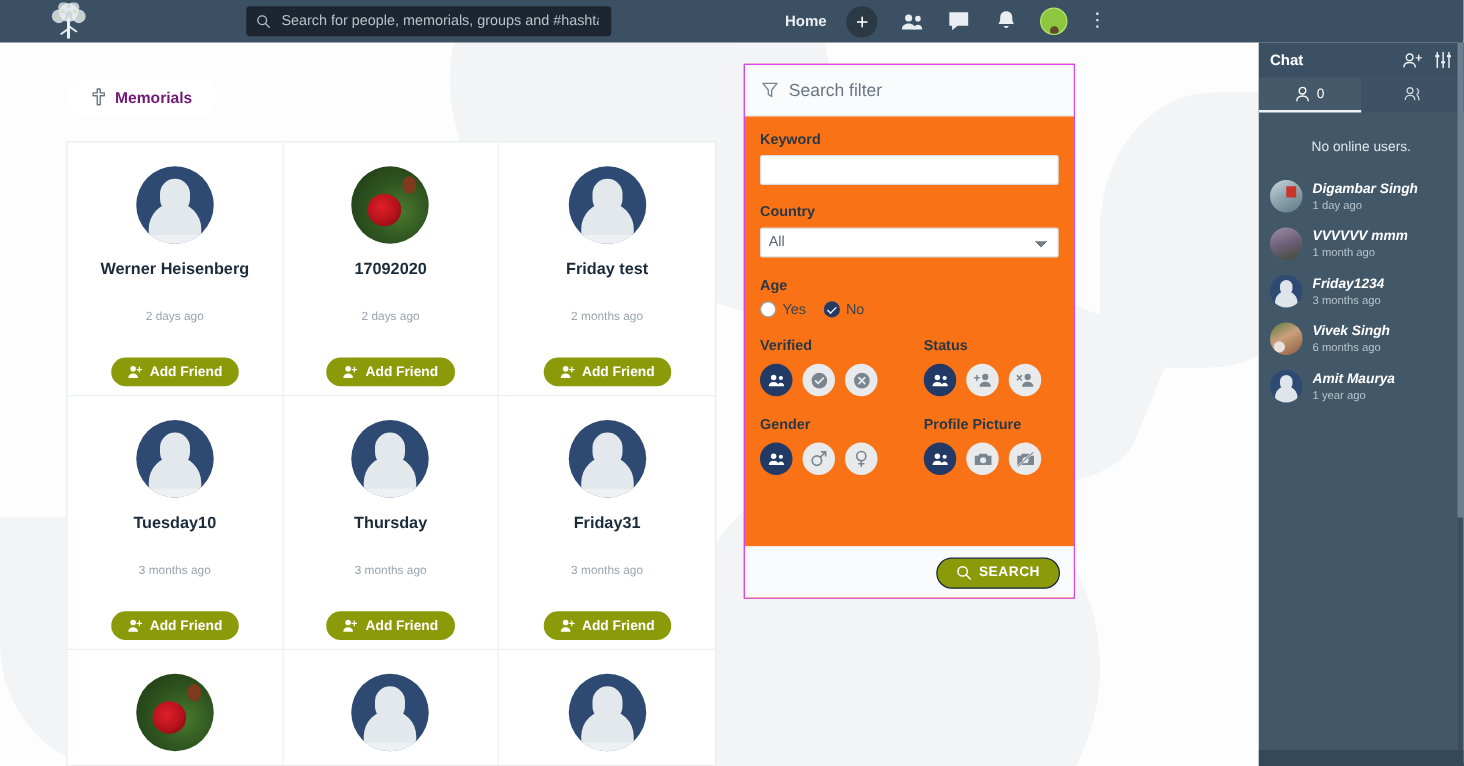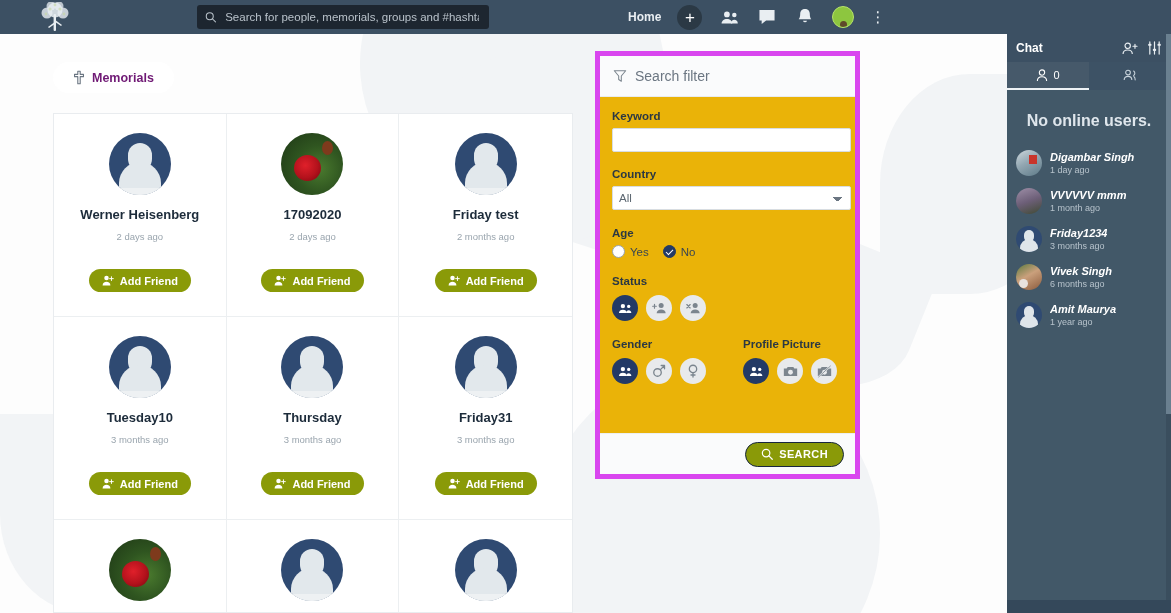--- a/index.html
+++ b/index.html
@@ -107,32 +107,32 @@
     content:""; position:absolute; left:13px; top:22px; width:27px; height:26px;
     border-radius:50%;
     background:radial-gradient(circle at 42% 40%, #e0202a 0%, #b4121c 55%, #76060d 100%);
   }
   .av.rose::after {
     content:""; position:absolute; right:10px; top:8px; width:11px; height:14px;
     border-radius:50% 50% 50% 50%;
     background:#7e3a1c;
   }
   .uname { margin-top:12px; font-size:13px; font-weight:bold; color:#1c2b3a; }
-  .utime { margin-top:9px; font-size:9.5px; color:#9aa5ae; }
+  .utime { margin-top:26px; font-size:9.5px; color:#9aa5ae; }
   .addfriend {
     margin:27px auto 0; height:23px; width:auto; display:inline-flex;
     align-items:center; justify-content:center; gap:6px;
     background:#8a9a08; color:#fff; border-radius:12px;
     padding:0 13px; font-size:11px; font-weight:bold;
   }
 
   
   #filter {
     position:absolute; left:595px; top:51px; width:265px; height:428px;
-    background:#eab308; border:5px solid #d946ef; z-index:6;
+    background:#f97316; border:1px solid #d946ef; z-index:6;
   }
   #filter-head {
     height:41px; background:#fafbfc; border-bottom:1px solid #e9ecef;
     display:flex; align-items:center; gap:8px; padding-left:13px;
     font-size:14px; color:#6b7682;
   }
   #filter-body { padding:13px 12px 0; }
   .flabel { font-size:11.5px; font-weight:bold; color:#2b3843; margin-bottom:6px; }
   .finput {
     width:239px; height:24px; border:1px solid #d8dde1; border-radius:2px;
@@ -194,21 +194,21 @@
   }
   #chat-head .t { color:#fff; font-size:12px; font-weight:bold; }
   #chat-head .acts { display:flex; gap:9px; align-items:center; }
   #chat-tabs { display:flex; height:28px; background:#3d5265; }
   .ctab {
     flex:1; display:flex; align-items:center; justify-content:center; gap:5px;
     color:#c9d4dc; font-size:11px;
     border-bottom:2px solid transparent;
   }
   .ctab.act { background:#46596a; color:#fff; border-bottom-color:#eef2f5; }
-  #chat-empty { text-align:center; color:#dfe6ec; font-size:16px; padding:22px 0 14px;font-weight:bold; }
+  #chat-empty { text-align:center; color:#dfe6ec; font-size:11px; padding:22px 0 14px; }
   .crow { display:flex; align-items:center; gap:8px; padding:6px 9px; }
   .cav { width:26px; height:26px; border-radius:50%; overflow:hidden; position:relative; background:#2f4a72; flex:0 0 26px; }
   .cav .silho { position:absolute; left:50%; bottom:-1px; transform:translateX(-50%); width:18px; height:14px; background:#dfe5ea; border-radius:9px 9px 0 0; }
   .cav .head { position:absolute; left:50%; top:4px; transform:translateX(-50%); width:10px; height:12px; background:#dfe5ea; border-radius:5px; }
   .cav.p1 { background:linear-gradient(150deg,#cfd9de 0%,#93a7b2 45%,#5d7a88 100%); }
   .cav.p1::after { content:""; position:absolute; left:13px; top:5px; width:8px; height:9px; background:#c9352b; }
   .cav.p2 { background:linear-gradient(160deg,#9e8fa8 0%,#6d5f78 50%,#3f4a33 100%); }
   .cav.p4 { background:linear-gradient(150deg,#5a7a3e 0%,#caa07c 45%,#8b5a3c 100%); }
   .cav.p4::after { content:""; position:absolute; left:3px; bottom:2px; width:9px; height:9px; border-radius:50%; background:#e8e2de; }
   .cmeta { display:flex; flex-direction:column; gap:2px; min-width:0; }
@@ -455,20 +455,45 @@
 
     <div class="flabel" style="margin-top:17px;">Age</div>
     <div class="radio-row">
       <span class="radio"></span>
       <span>Yes</span>
       <span class="radio on" style="margin-left:9px;"></span>
       <span>No</span>
     </div>
 
     <div style="display:flex;margin-top:17px;">
+      <div style="width:131px;">
+        <div class="flabel">Verified</div>
+        <div class="icogroup" style="margin-top:8px;">
+          <div class="ico sel">
+            <svg width="14" height="11" viewBox="0 0 20 15">
+              <circle cx="7" cy="4" r="3.1" fill="currentColor"></circle>
+                <path d="M1.4 14c0-3.1 2.4-4.8 5.6-4.8s5.6 1.7 5.6 4.8z" fill="currentColor"></path>
+              <circle cx="15.3" cy="4.5" r="2.4" fill="currentColor"></circle>
+                <path d="M11.6 14c0-2.6 1.7-4 3.7-4s3.7 1.4 3.7 4z" fill="currentColor"></path>
+            </svg>
+          </div>
+          <div class="ico">
+            <svg width="15" height="15" viewBox="0 0 18 18">
+              <circle cx="9" cy="9" r="7.5" fill="#7b858e"></circle>
+              <path d="M5.4 9.3l2.4 2.4 5-5" fill="none" stroke="#e8eaec" stroke-width="1.7" stroke-linecap="round" stroke-linejoin="round"></path>
+            </svg>
+          </div>
+          <div class="ico">
+            <svg width="15" height="15" viewBox="0 0 18 18">
+              <circle cx="9" cy="9" r="7.5" fill="#7b858e"></circle>
+              <path d="M6.2 6.2l5.6 5.6M11.8 6.2l-5.6 5.6" stroke="#e8eaec" stroke-width="1.7" stroke-linecap="round"></path>
+            </svg>
+          </div>
+        </div>
+      </div>
       <div>
         <div class="flabel">Status</div>
         <div class="icogroup" style="margin-top:8px;">
           <div class="ico sel">
             <svg width="14" height="11" viewBox="0 0 20 15">
               <circle cx="7" cy="4" r="3.1" fill="currentColor"></circle>
                 <path d="M1.4 14c0-3.1 2.4-4.8 5.6-4.8s5.6 1.7 5.6 4.8z" fill="currentColor"></path>
               <circle cx="15.3" cy="4.5" r="2.4" fill="currentColor"></circle>
                 <path d="M11.6 14c0-2.6 1.7-4 3.7-4s3.7 1.4 3.7 4z" fill="currentColor"></path>
             </svg>

